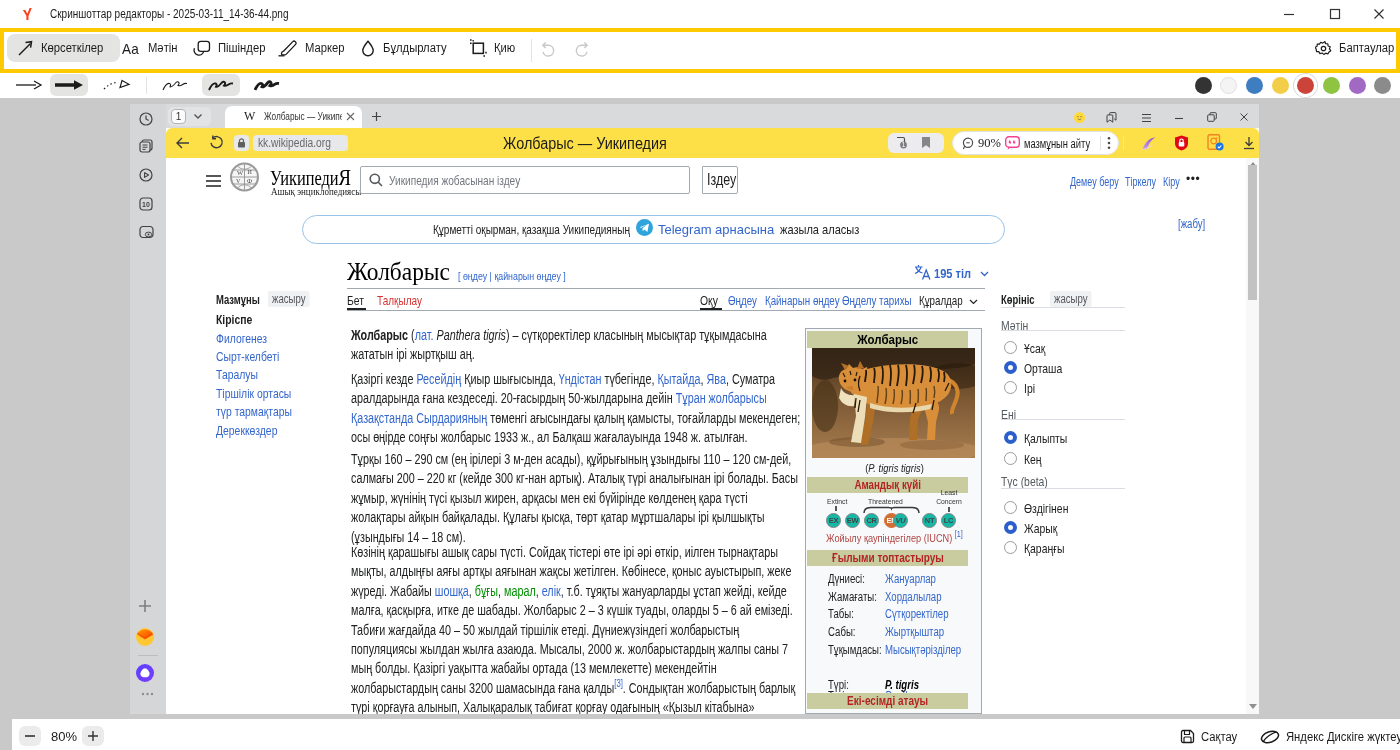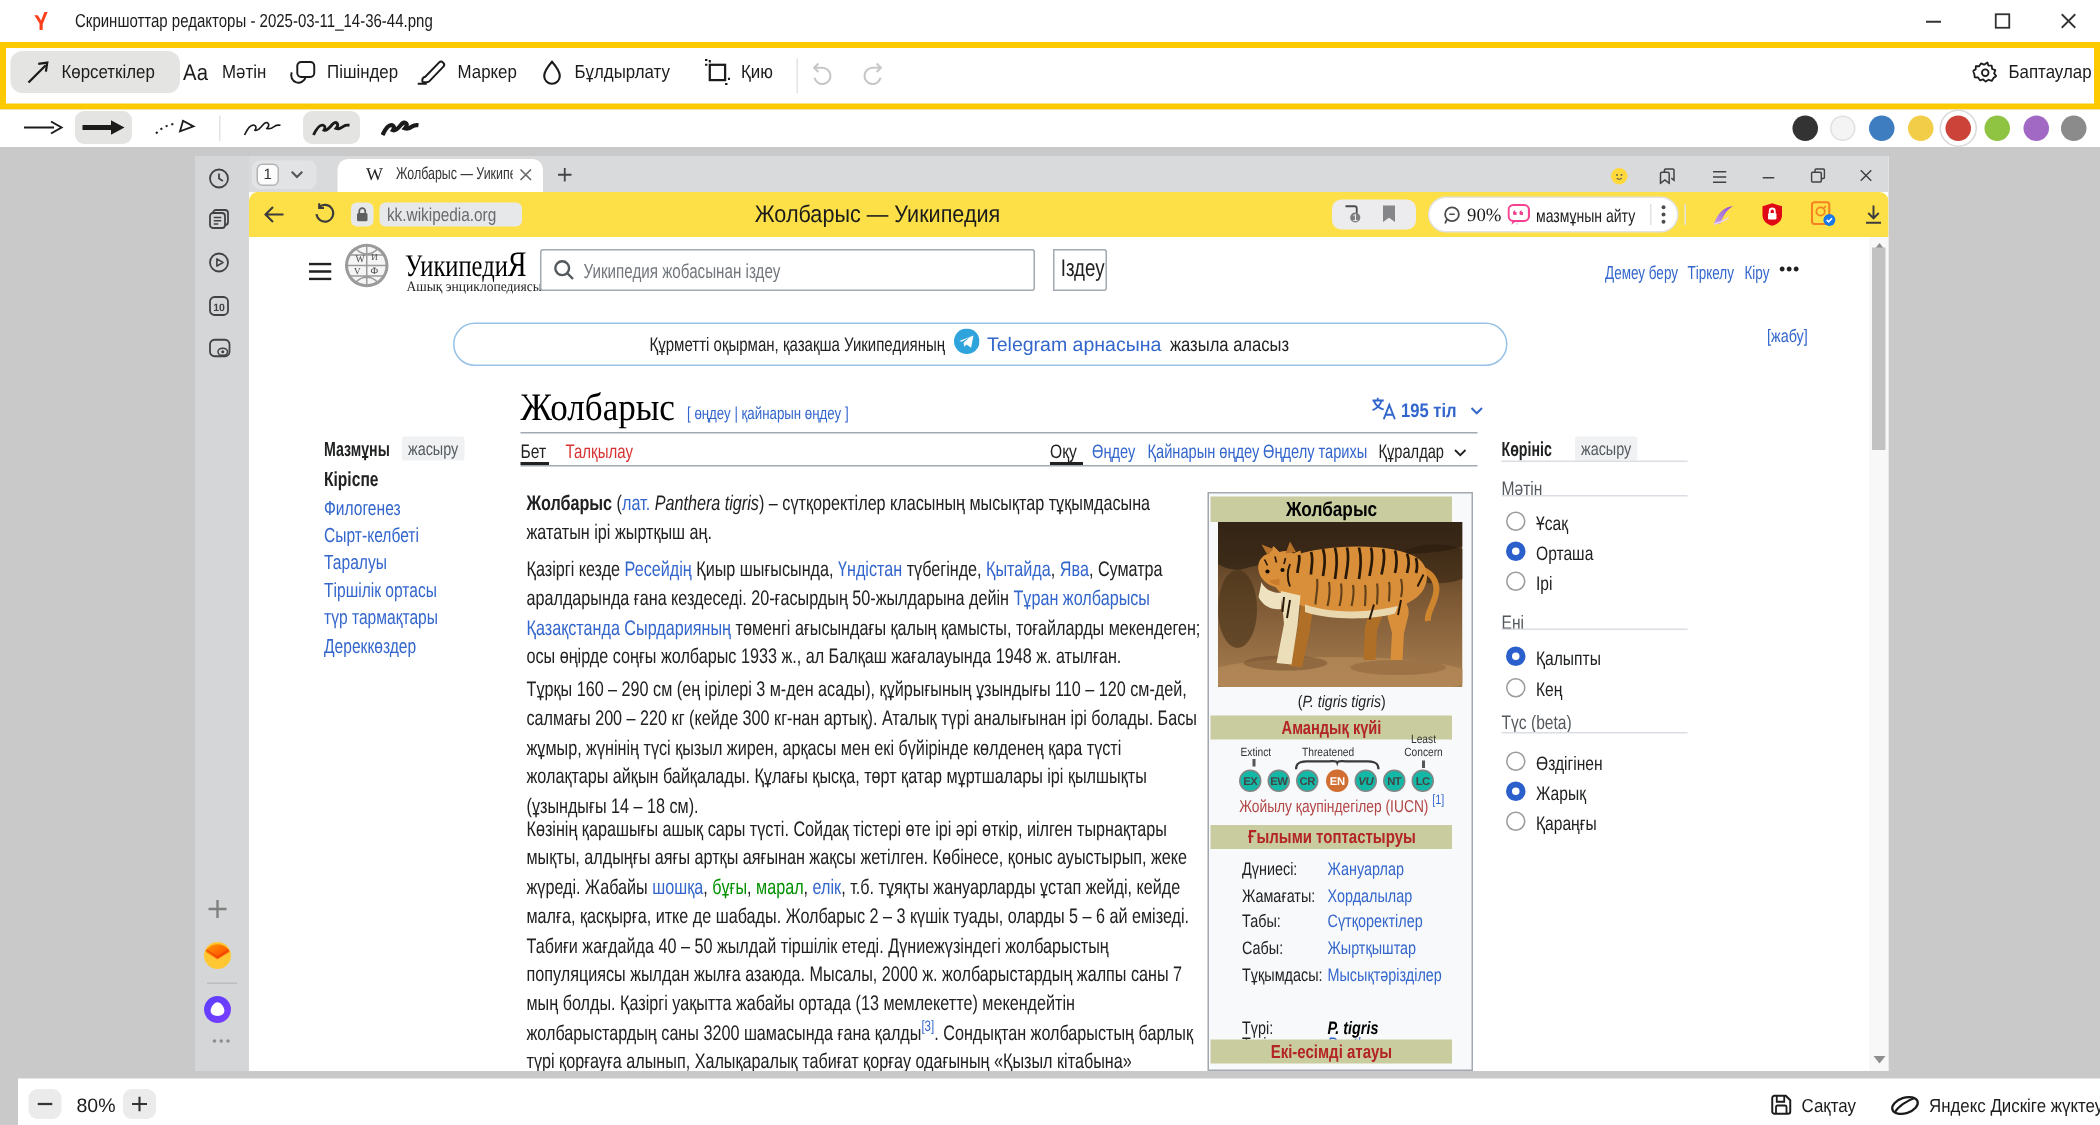--- a/index.html
+++ b/index.html
@@ -476,21 +476,21 @@
         <div style="position:absolute;left:125px;top:159px;font-size:8px;color:#333;text-align:center;width:36px;line-height:9px;transform:scaleX(0.85);">Least<br>Concern</div>
         <div style="position:absolute;left:29px;top:177px;width:1.5px;height:5px;background:#555;"></div>
         <div style="position:absolute;left:142px;top:178px;width:1.5px;height:5px;background:#555;"></div>
         <svg style="position:absolute;left:57px;top:177px;" width="58" height="7" viewBox="0 0 58 7">
             <path d="M1 7C1 3 3 1.5 8 1.5h15c3.5 0 5-.5 5.5 1 .5-1.5 2-1 5.5-1h15c5 0 7 1.5 7 5.5" fill="none" stroke="#3a3a3a" stroke-width="1.5"></path>
           </svg>
         <div class="iucn" style="left:20px;">EX</div>
         <div class="iucn" style="left:39px;">EW</div>
         <div class="iucn" style="left:58px;">CR</div>
         <div class="iucn on" style="left:78px;">EN</div>
-        <div class="iucn" style="left:97px;font-style:italic;">VU</div>
+        <div class="iucn" style="left:87px;font-style:italic;">VU</div>
         <div class="iucn" style="left:116px;">NT</div>
         <div class="iucn" style="left:135px;">LC</div>
         <div style="position:absolute;left:0;top:203px;width:177px;text-align:center;font-size:11.5px;color:#b34444;white-space:nowrap;transform:scaleX(0.8);">Жойылу қаупіндегілер (IUCN) <sup style="font-size:9px;color:#36c;">[1]</sup></div>
         <div class="band" style="top:221px;height:16px;font-size:12.5px;line-height:16px;color:#b32424;"><span style="display:inline-block;transform:scaleX(0.8);">Ғылыми топтастыруы</span></div>
         <div class="trow" style="top:243px;">
             <span class="tl">Дүниесі:</span>
             <span class="tv wlink">Жануарлар</span>
           </div>
         <div class="trow" style="top:261px;">
             <span class="tl">Жамағаты:</span>

